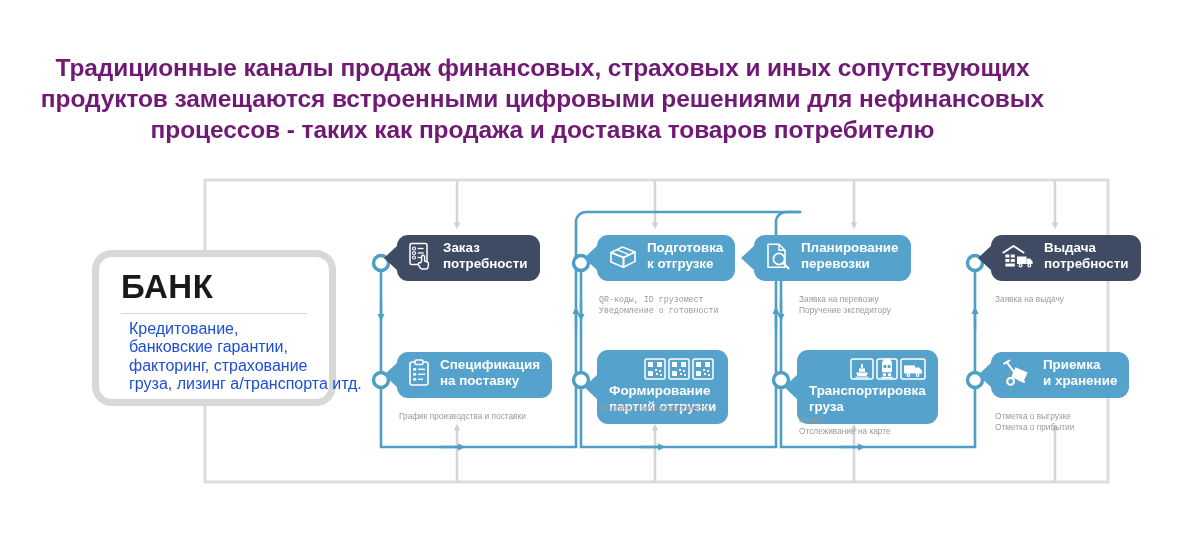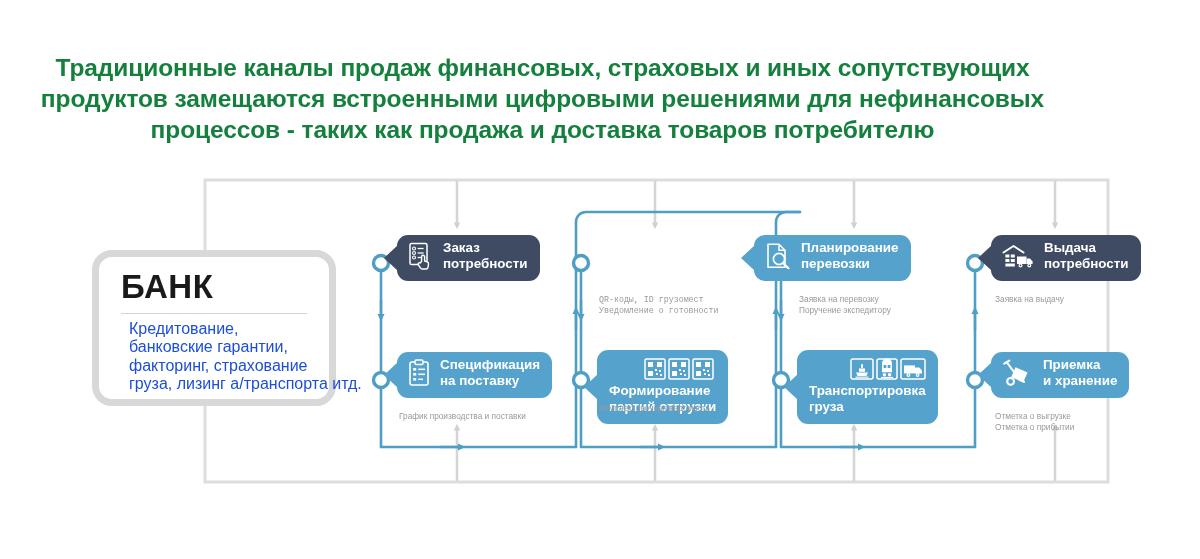--- a/index.html
+++ b/index.html
@@ -6,21 +6,21 @@
   body{
     width:1200px;height:559px;background:#ffffff;overflow:hidden;
     font-family:"Liberation Sans","DejaVu Sans",sans-serif;
     -webkit-font-smoothing:antialiased;
   }
   #stage{position:relative;width:1200px;height:559px;}
 
   
   .title{
     position:absolute;left:0;top:52px;width:1085px;
-    text-align:center;color:#15803d;
+    text-align:center;color:#701a75;
     font-size:24.5px;font-weight:bold;line-height:31px;
     letter-spacing:-0.1px;
   }
   .title .ln{display:block;}
 
   
   #wires{position:absolute;left:0;top:0;width:1200px;height:559px;}
 
   
   .bank{
@@ -196,20 +196,32 @@
         <line x1="10.2" y1="10.3" x2="17" y2="10.3" stroke="#ffffff" stroke-width="1.5"></line>
         <line x1="10.2" y1="15.3" x2="17" y2="15.3" stroke="#ffffff" stroke-width="1.5"></line>
         <line x1="10.2" y1="20.3" x2="15" y2="20.3" stroke="#ffffff" stroke-width="1.5"></line>
       </svg>
       <span class="node-label">Спецификация
 на поставку</span>
     </div>
   </div>
   <div class="caption" style="left:399px;top:411px;width:180px;">График производства и поставки</div>
 
+  <div class="node" style="left:597px;top:235px;">
+    <div class="bubble blue lay-row">
+      <svg class="node-icon" width="30" height="27" viewBox="0 0 30 27">
+        <path d="M3,9.5 L14.5,4 L27,9 L15.5,14.6 Z" fill="none" stroke="#ffffff" stroke-width="1.6" stroke-linejoin="round"></path>
+        <path d="M3,9.5 L3,19 L15.5,24.3 L15.5,14.6 Z" fill="none" stroke="#ffffff" stroke-width="1.6" stroke-linejoin="round"></path>
+        <path d="M27,9 L27,18.4 L15.5,24.3 L15.5,14.6 Z" fill="none" stroke="#ffffff" stroke-width="1.6" stroke-linejoin="round"></path>
+        <path d="M9,6.6 L21,11.6" stroke="#ffffff" stroke-width="1.4"></path>
+      </svg>
+      <span class="node-label">Подготовка
+к отгрузке</span>
+    </div>
+  </div>
   <div class="caption" style="left:599px;top:294px;width:190px;font-family:Liberation Mono, monospace;">QR-коды, ID грузомест
 Уведомление о готовности</div>
 
   <div class="node" style="left:597px;top:350px;">
     <div class="bubble blue lay-col">
       <svg class="node-icon" width="72" height="22" viewBox="0 0 72 22">
         <g fill="none" stroke="#ffffff" stroke-width="1.5">
           <rect x="1" y="1" width="20" height="20" rx="1.5"></rect>
           <rect x="25" y="1" width="20" height="20" rx="1.5"></rect>
           <rect x="49" y="1" width="20" height="20" rx="1.5"></rect>
@@ -290,20 +302,22 @@
           <circle cx="58.4" cy="17" r="1.9" fill="#ffffff"></circle>
           <circle cx="67.6" cy="17" r="1.9" fill="#ffffff"></circle>
           <circle cx="58.4" cy="17" r="0.7" fill="#55a3cd"></circle>
           <circle cx="67.6" cy="17" r="0.7" fill="#55a3cd"></circle>
         </g>
       </svg>
       <span class="node-label">Транспортировка
 груза</span>
     </div>
   </div>
+  <div class="caption" style="left:799px;top:415px;width:190px;">Рейсы
+Отслеживание на карте</div>
 
   <div class="node" style="left:991px;top:235px;">
     <div class="bubble dark lay-row">
       <svg class="node-icon" width="33" height="27" viewBox="0 0 33 27">
         <path d="M1.5,9.5 L11.5,3 L21.5,9.5" fill="none" stroke="#ffffff" stroke-width="2" stroke-linejoin="round" stroke-linecap="round"></path>
         <rect x="3.4" y="11.5" width="4" height="3" fill="#ffffff"></rect>
         <rect x="8.8" y="11.5" width="4" height="3" fill="#ffffff"></rect>
         <rect x="3.4" y="16" width="4" height="3" fill="#ffffff"></rect>
         <rect x="8.8" y="16" width="4" height="3" fill="#ffffff"></rect>
         <rect x="3.4" y="20.5" width="9.4" height="3" fill="#ffffff"></rect>

